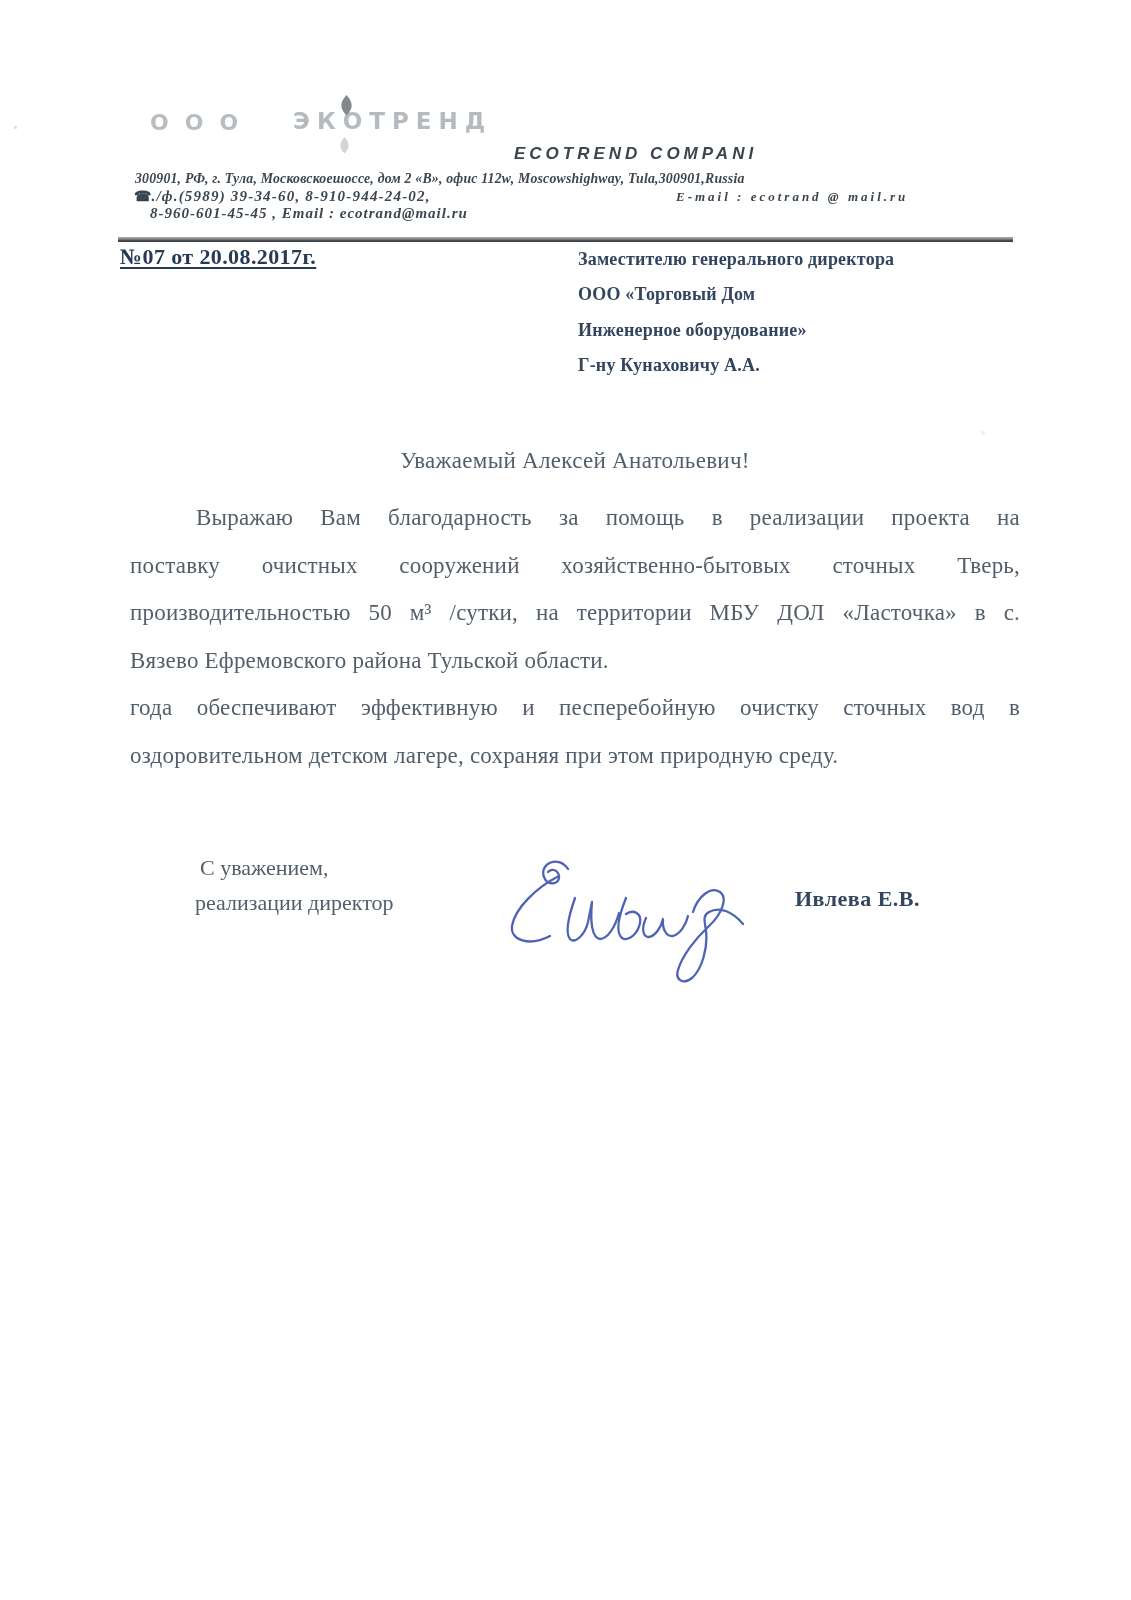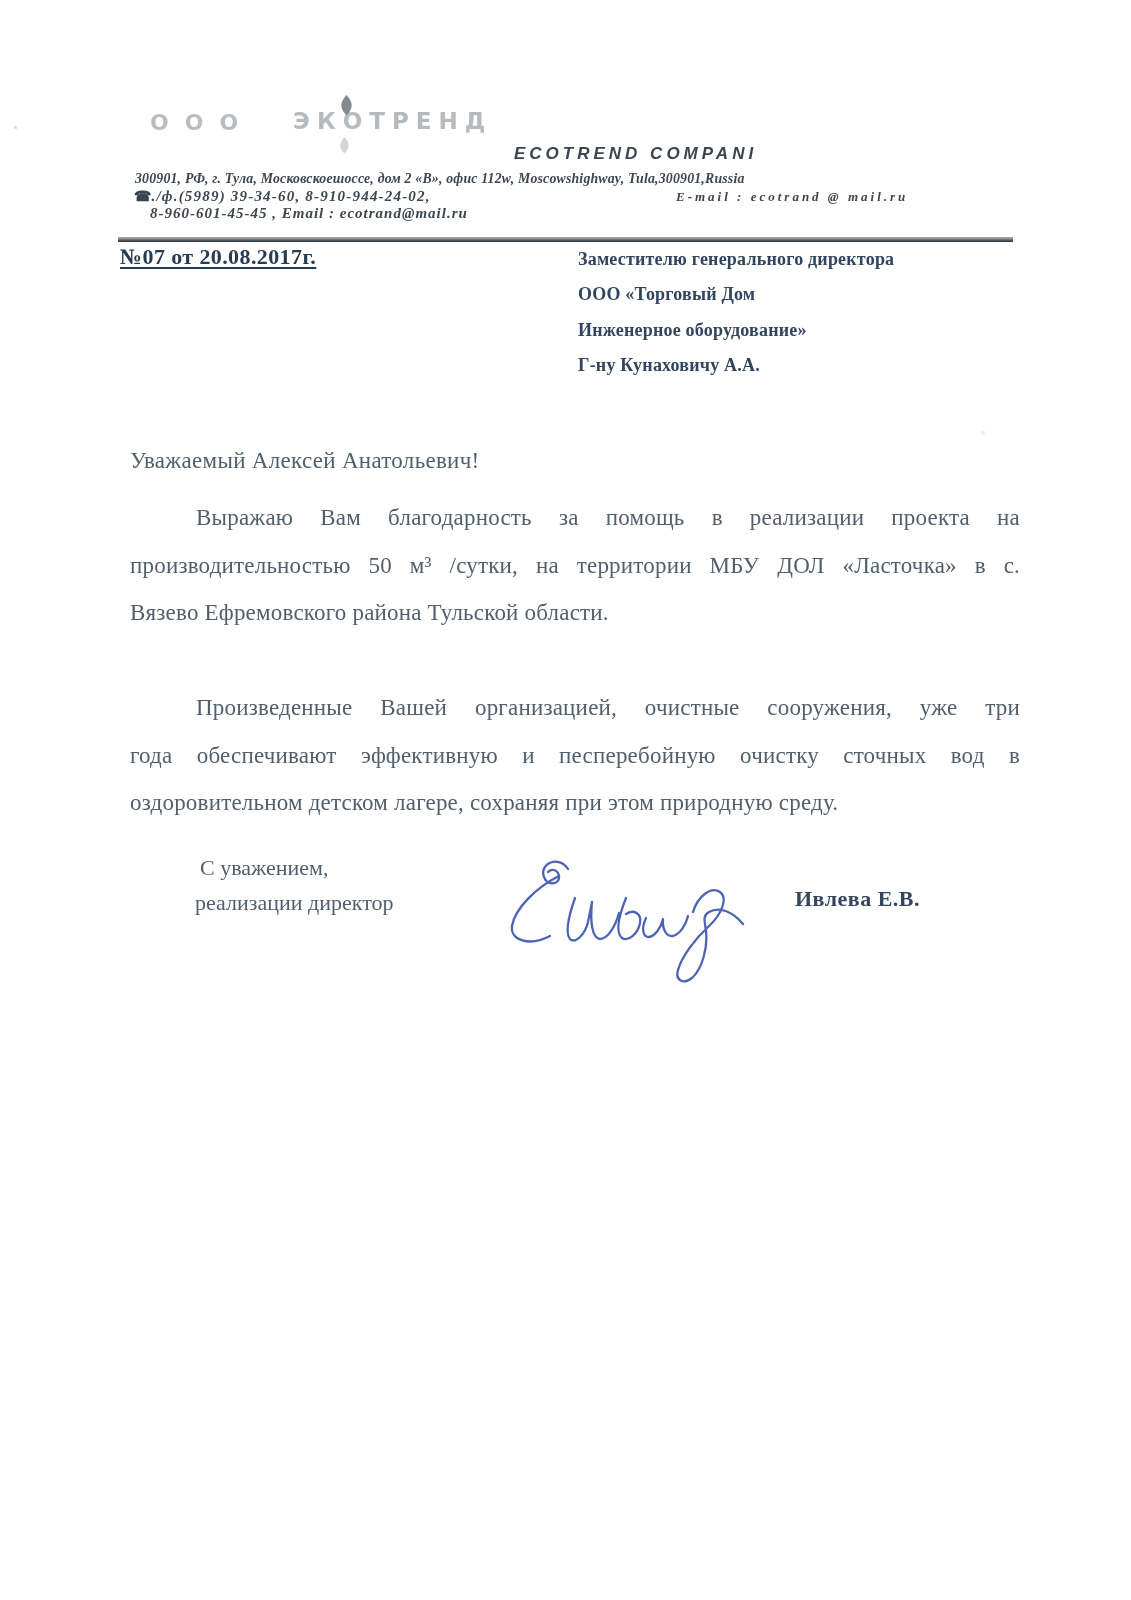--- a/index.html
+++ b/index.html
@@ -73,20 +73,21 @@
   }
   .addressee{
     position:absolute;left:578px;top:242px;width:450px;
     font-size:18px;font-weight:700;
     color:#32455e;line-height:35.4px;
     letter-spacing:.2px;
   }
   
   .salutation{
     position:absolute;left:130px;top:448px;width:890px;
+    text-align:center;
     font-size:23px;color:#515e6b;letter-spacing:.3px;
   }
   .para{
     position:absolute;left:130px;width:890px;
     font-size:23px;color:#515e6b;letter-spacing:.2px;
   }
   .para-1{top:505px;}
   .para-2{top:695px;}
   .para .line{height:47.5px;}
   .line.justified{text-align:justify;text-align-last:justify;}
@@ -146,26 +147,26 @@
     <div>Заместителю генерального директора</div>
     <div>ООО «Торговый Дом</div>
     <div>Инженерное оборудование»</div>
     <div>Г-ну Кунаховичу А.А.</div>
   </div>
 
   <div class="salutation">Уважаемый Алексей Анатольевич!</div>
 
   <div class="para para-1">
     <div class="line justified indented">Выражаю Вам благодарность за помощь в реализации проекта на</div>
+    <div class="line justified">поставку очистных сооружений хозяйственно-бытовых сточных Тверь,</div>
     <div class="line justified">производительностью 50 м³ /сутки, на территории МБУ ДОЛ «Ласточка» в с.</div>
     <div class="line">Вязево Ефремовского района Тульской области.</div>
   </div>
 
   <div class="para para-2">
-    <div class="line justified indented">Произведенные Вашей организацией, очистные сооружения, уже три</div>
     <div class="line justified">года обеспечивают эффективную и песперебойную очистку сточных вод в</div>
     <div class="line">оздоровительном детском лагере, сохраняя при этом природную среду.</div>
   </div>
 
   <div class="regards">С уважением,</div>
   <div class="signer-title">реализации директор</div>
 
   <span class="signature">
     <svg width="290" height="158" viewBox="0 0 290 158" fill="none">
       <g stroke="#4056ae" stroke-width="2.3" stroke-linecap="round" stroke-linejoin="round" opacity="0.92">

